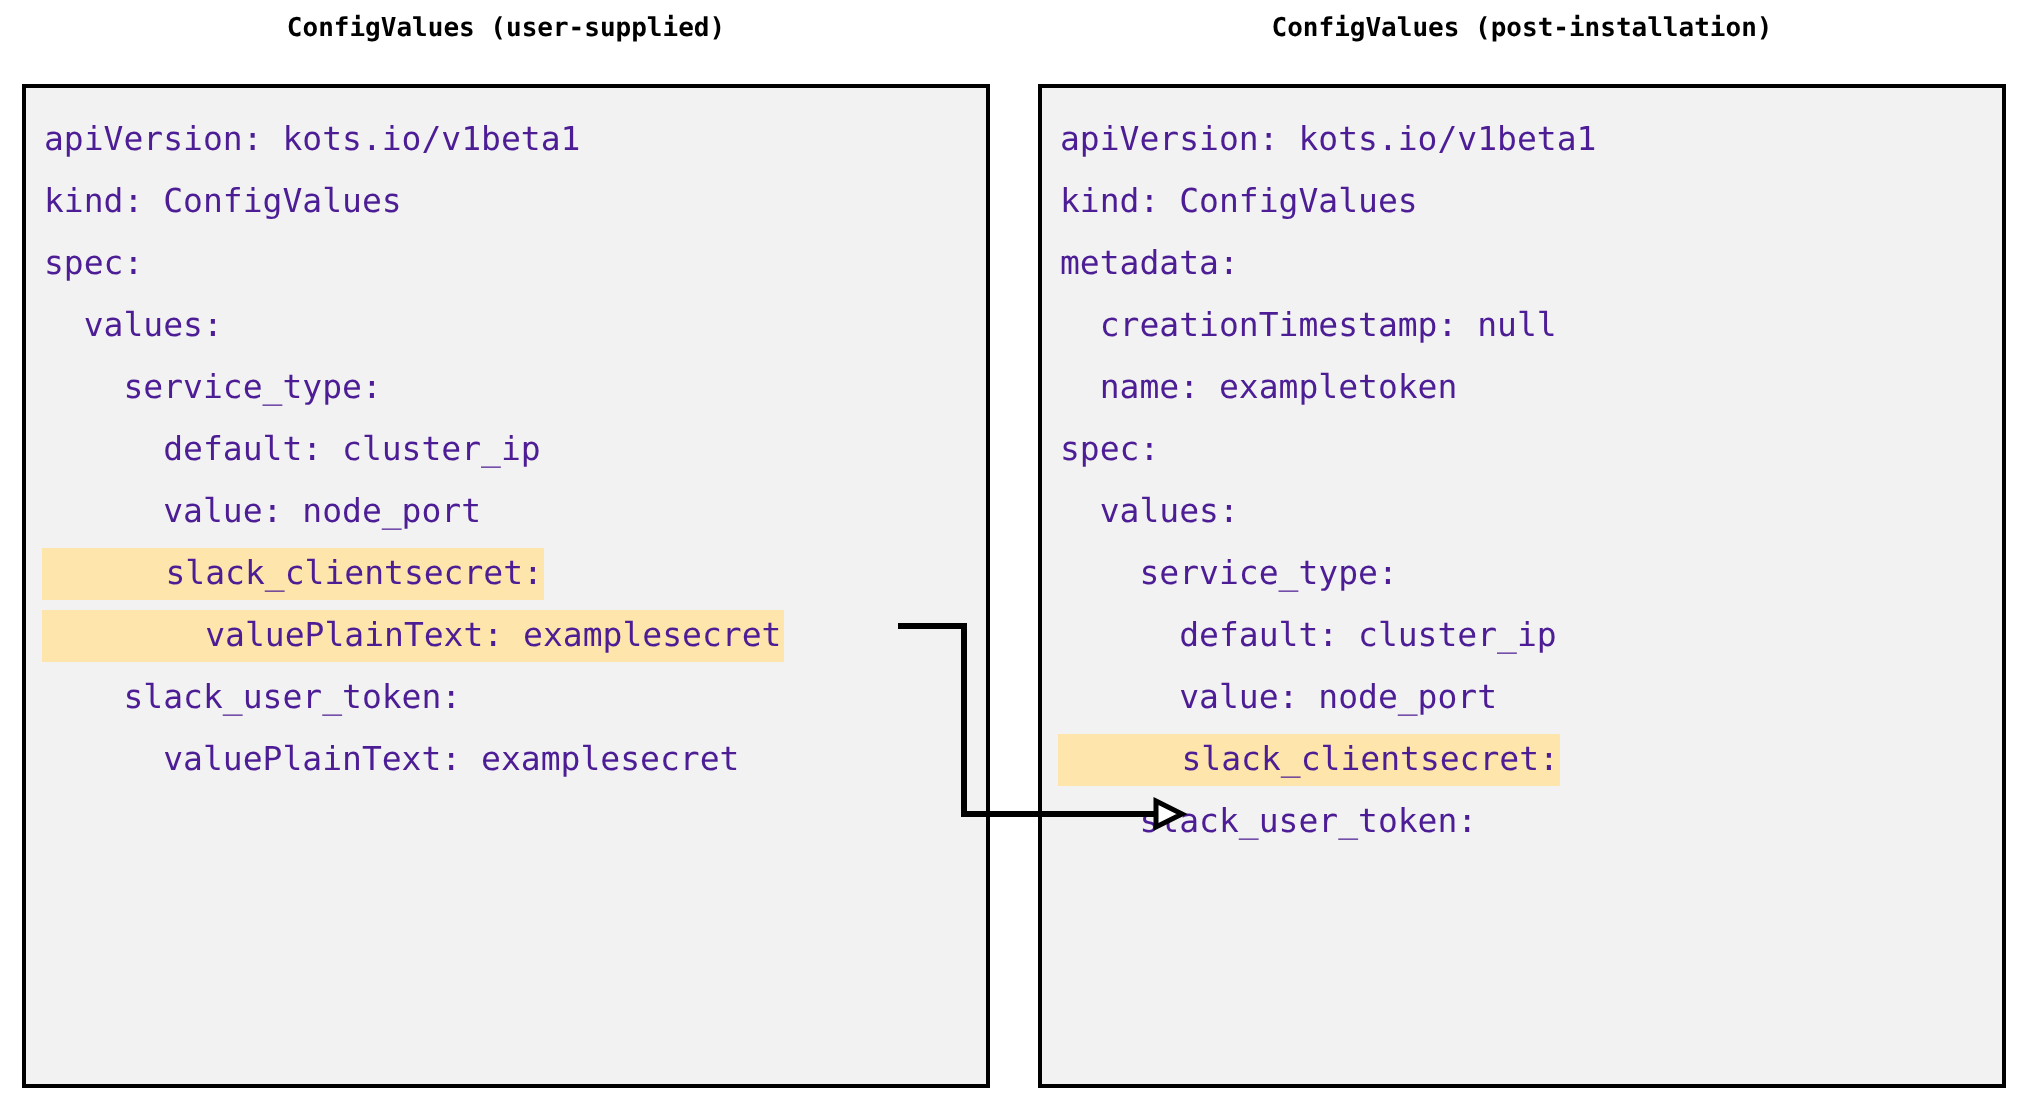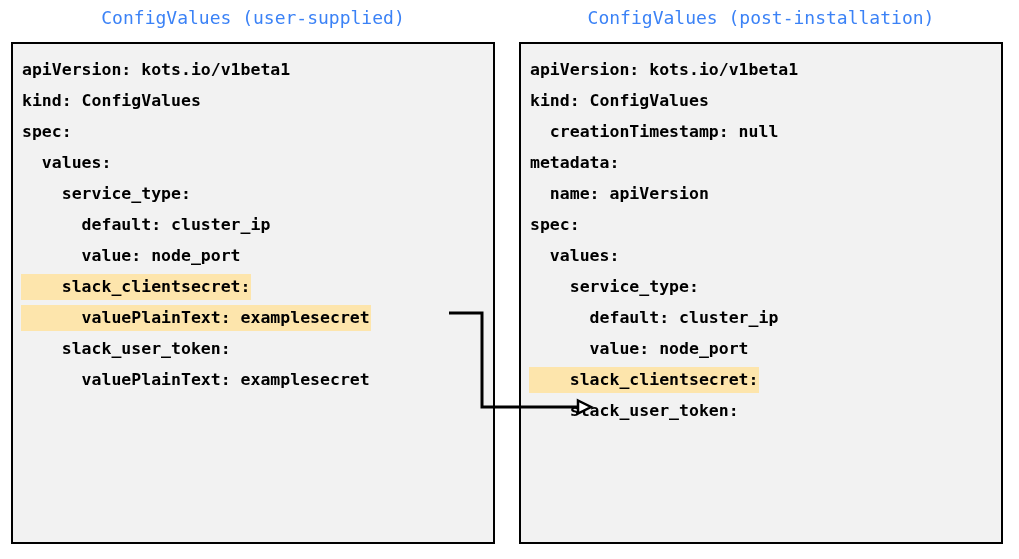--- a/index.html
+++ b/index.html
@@ -19,23 +19,23 @@
   .stage {
     position: absolute;
     inset: 0;
   }
 
   
   .panel-title {
     position: absolute;
     top: 7px;
     font-family: "DejaVu Sans Mono", "Liberation Mono", monospace;
-    font-size: 18px;
-    font-weight: normal;
-    color: #3b82f6;
+    font-size: 13px;
+    font-weight: bold;
+    color: #000000;
     letter-spacing: 0px;
     white-space: pre;
     text-align: center;
   }
   #title-left  { left: 11px;  width: 484px; }
   #title-right { left: 519px; width: 484px; }
 
   
   .code-box {
     position: absolute;
@@ -54,32 +54,33 @@
     top: 10px;
     left: 9px;
     right: 0;
   }
 
   .code-line {
     height: 31px;
     line-height: 31px;
     font-family: "DejaVu Sans Mono", "Liberation Mono", monospace;
     font-size: 16.5px;
-    font-weight: bold;
-    color: #000000;
+    font-weight: normal;
+    color: #4c1d95;
     white-space: pre;
   }
   .code-line > .seg {
     display: inline;
     padding: 2px 0 3px 0;
     white-space: pre;
   }
   .code-line.hl > .seg {
     background: #fde5ac;
     box-shadow: 0 0 0 1px #fde5ac;
+    padding-left: 21px;
   }
 
   
   #connector {
     position: absolute;
     left: 0;
     top: 0;
     width: 1019px;
     height: 559px;
     pointer-events: none;
@@ -107,23 +108,23 @@
         <div class="code-line"><span class="seg">      valuePlainText: examplesecret</span></div>
       </div>
   </div>
 
   <div class="panel-title" id="title-right">ConfigValues (post-installation)</div>
 
   <div class="code-box" id="box-right">
     <div class="code-lines" id="lines-right">
         <div class="code-line"><span class="seg">apiVersion: kots.io/v1beta1</span></div>
         <div class="code-line"><span class="seg">kind: ConfigValues</span></div>
+        <div class="code-line"><span class="seg">metadata:</span></div>
         <div class="code-line"><span class="seg">  creationTimestamp: null</span></div>
-        <div class="code-line"><span class="seg">metadata:</span></div>
-        <div class="code-line"><span class="seg">  name: apiVersion</span></div>
+        <div class="code-line"><span class="seg">  name: exampletoken</span></div>
         <div class="code-line"><span class="seg">spec:</span></div>
         <div class="code-line"><span class="seg">  values:</span></div>
         <div class="code-line"><span class="seg">    service_type:</span></div>
         <div class="code-line"><span class="seg">      default: cluster_ip</span></div>
         <div class="code-line"><span class="seg">      value: node_port</span></div>
         <div class="code-line hl"><span class="seg">    slack_clientsecret:</span></div>
         <div class="code-line"><span class="seg">    slack_user_token:</span></div>
       </div>
   </div>
 

